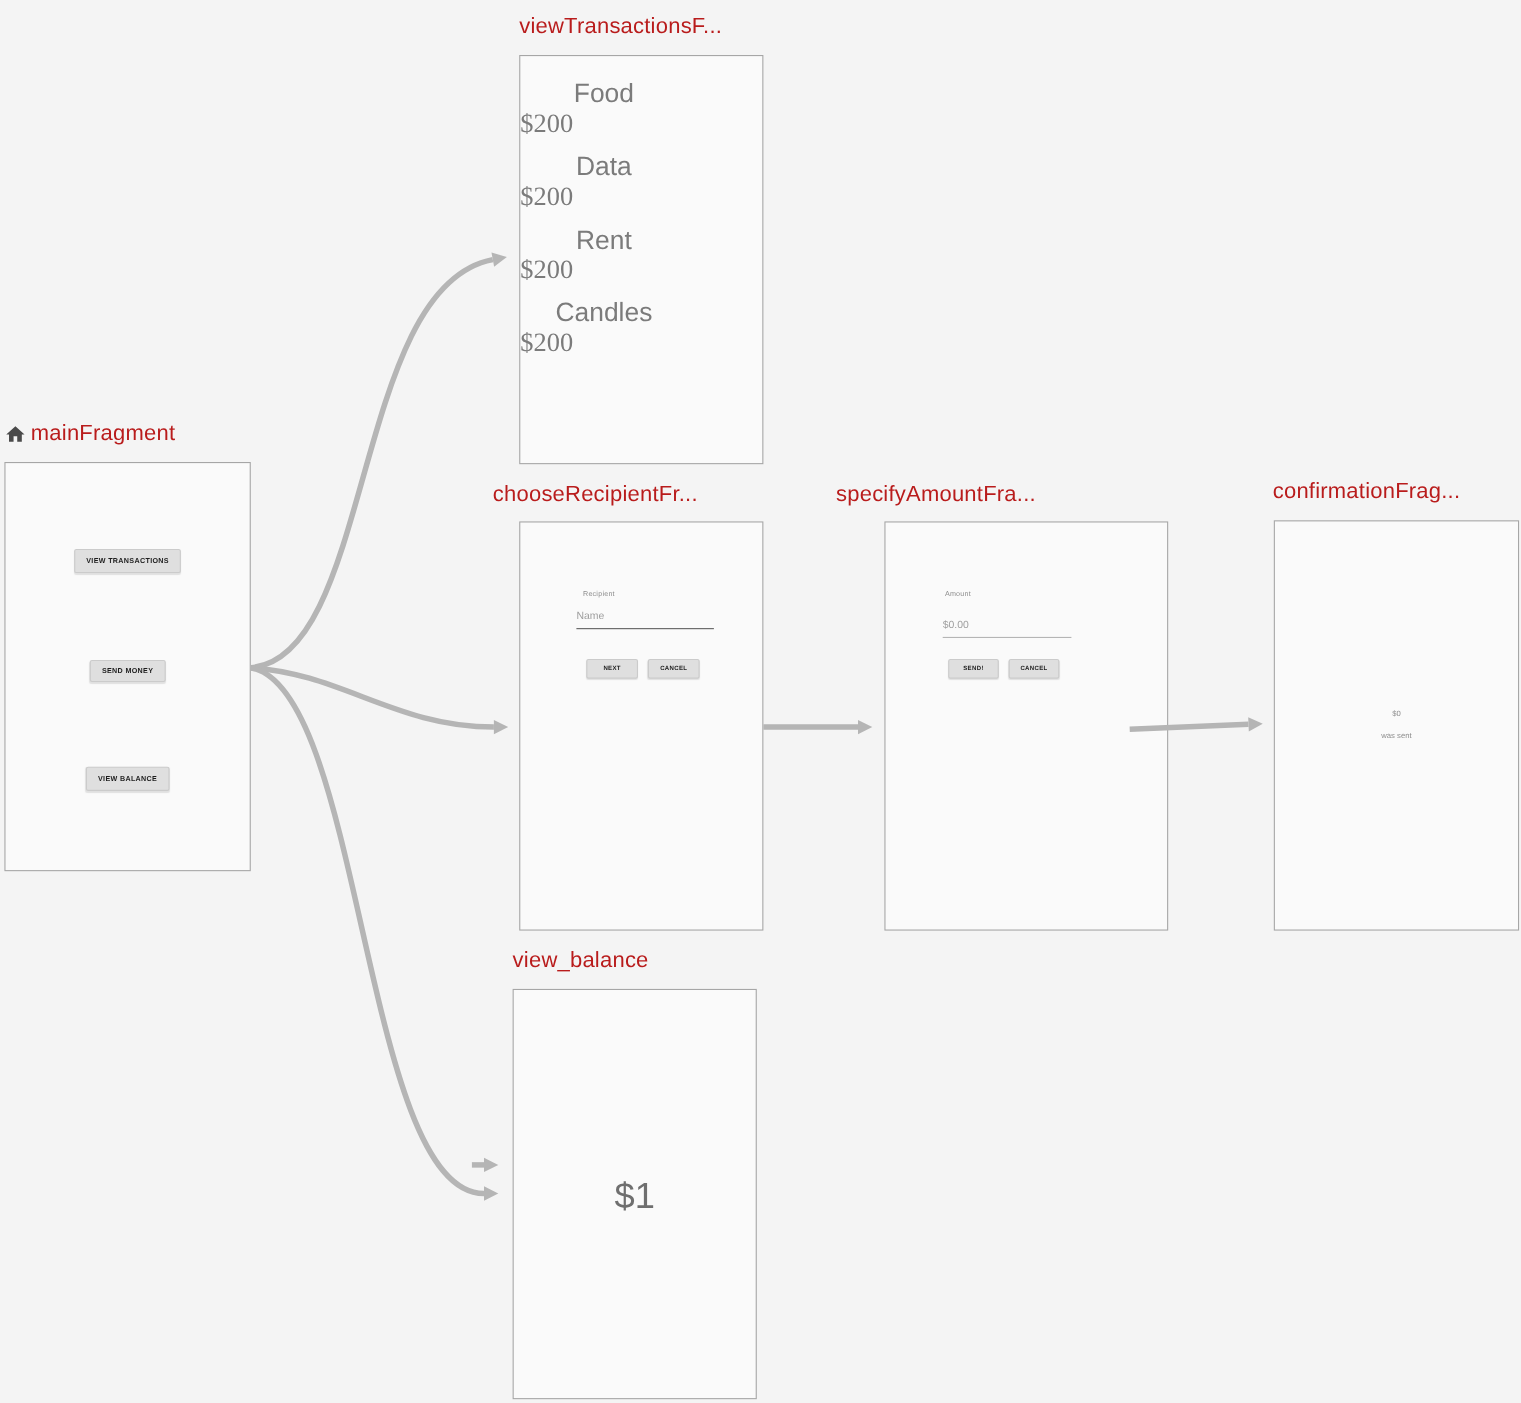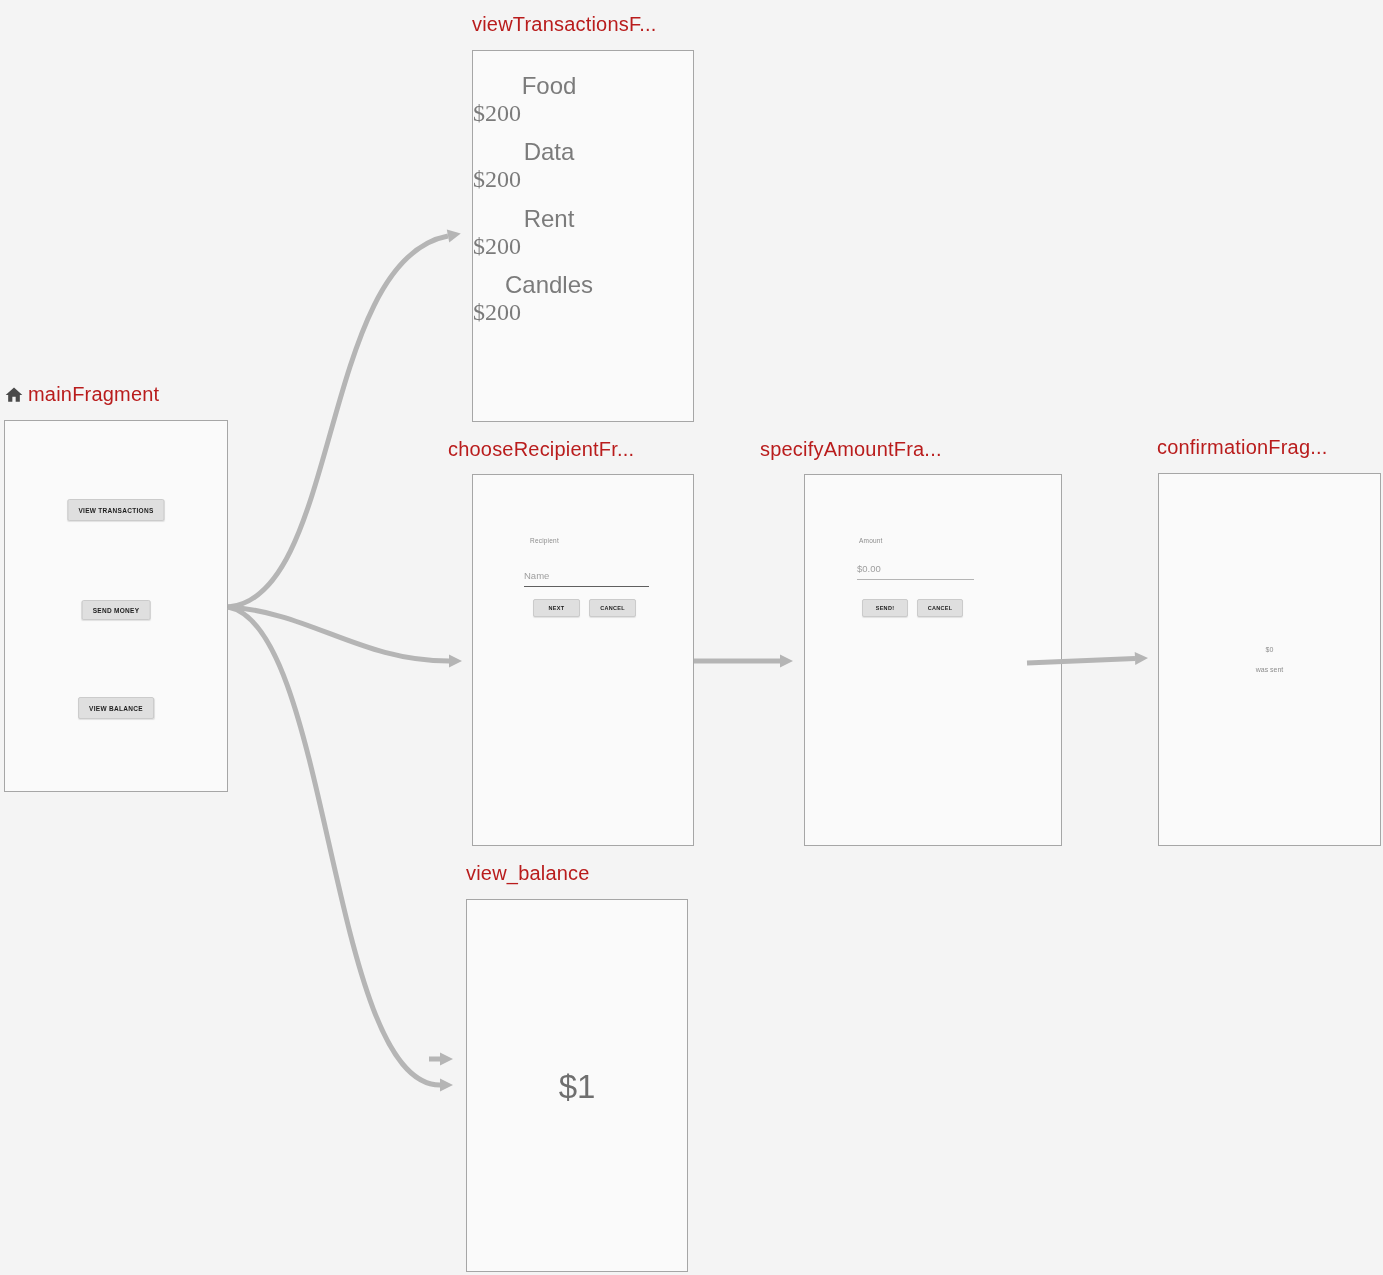--- a/index.html
+++ b/index.html
@@ -94,21 +94,21 @@
     <div class="tx-row">
       <span class="tx-label">Candles</span>
       <span class="tx-amount">$200</span>
     </div>
   </div>
 </div>
 
 <div class="frag-title" style="left:448px;top:438px;">chooseRecipientFr...</div>
 <div class="card" style="left:472px;top:474px;width:222px;height:372px;">
   <div class="field-label" style="left:57px;top:62px;">Recipient</div>
-  <input class="field-input u-dark" style="left: 51px; top: 94px; width: 125px;" placeholder="Name">
+  <input class="field-input u-dark" style="left: 51px; top: 79px; width: 125px;" placeholder="Name">
   <div class="abtn" style="left:60px;top:124px;width:47px;height:18px;font-size:5.5px;">NEXT</div>
   <div class="abtn" style="left:116px;top:124px;width:47px;height:18px;font-size:5.5px;">CANCEL</div>
 </div>
 
 <div class="frag-title" style="left:760px;top:438px;">specifyAmountFra...</div>
 <div class="card" style="left:804px;top:474px;width:258px;height:372px;">
   <div class="field-label" style="left:54px;top:62px;">Amount</div>
   <input class="field-input u-light" style="left: 52px; top: 87px; width: 117px;" placeholder="$0.00">
   <div class="abtn" style="left:57px;top:124px;width:46px;height:18px;font-size:5.5px;">SEND!</div>
   <div class="abtn" style="left:112px;top:124px;width:46px;height:18px;font-size:5.5px;">CANCEL</div>

